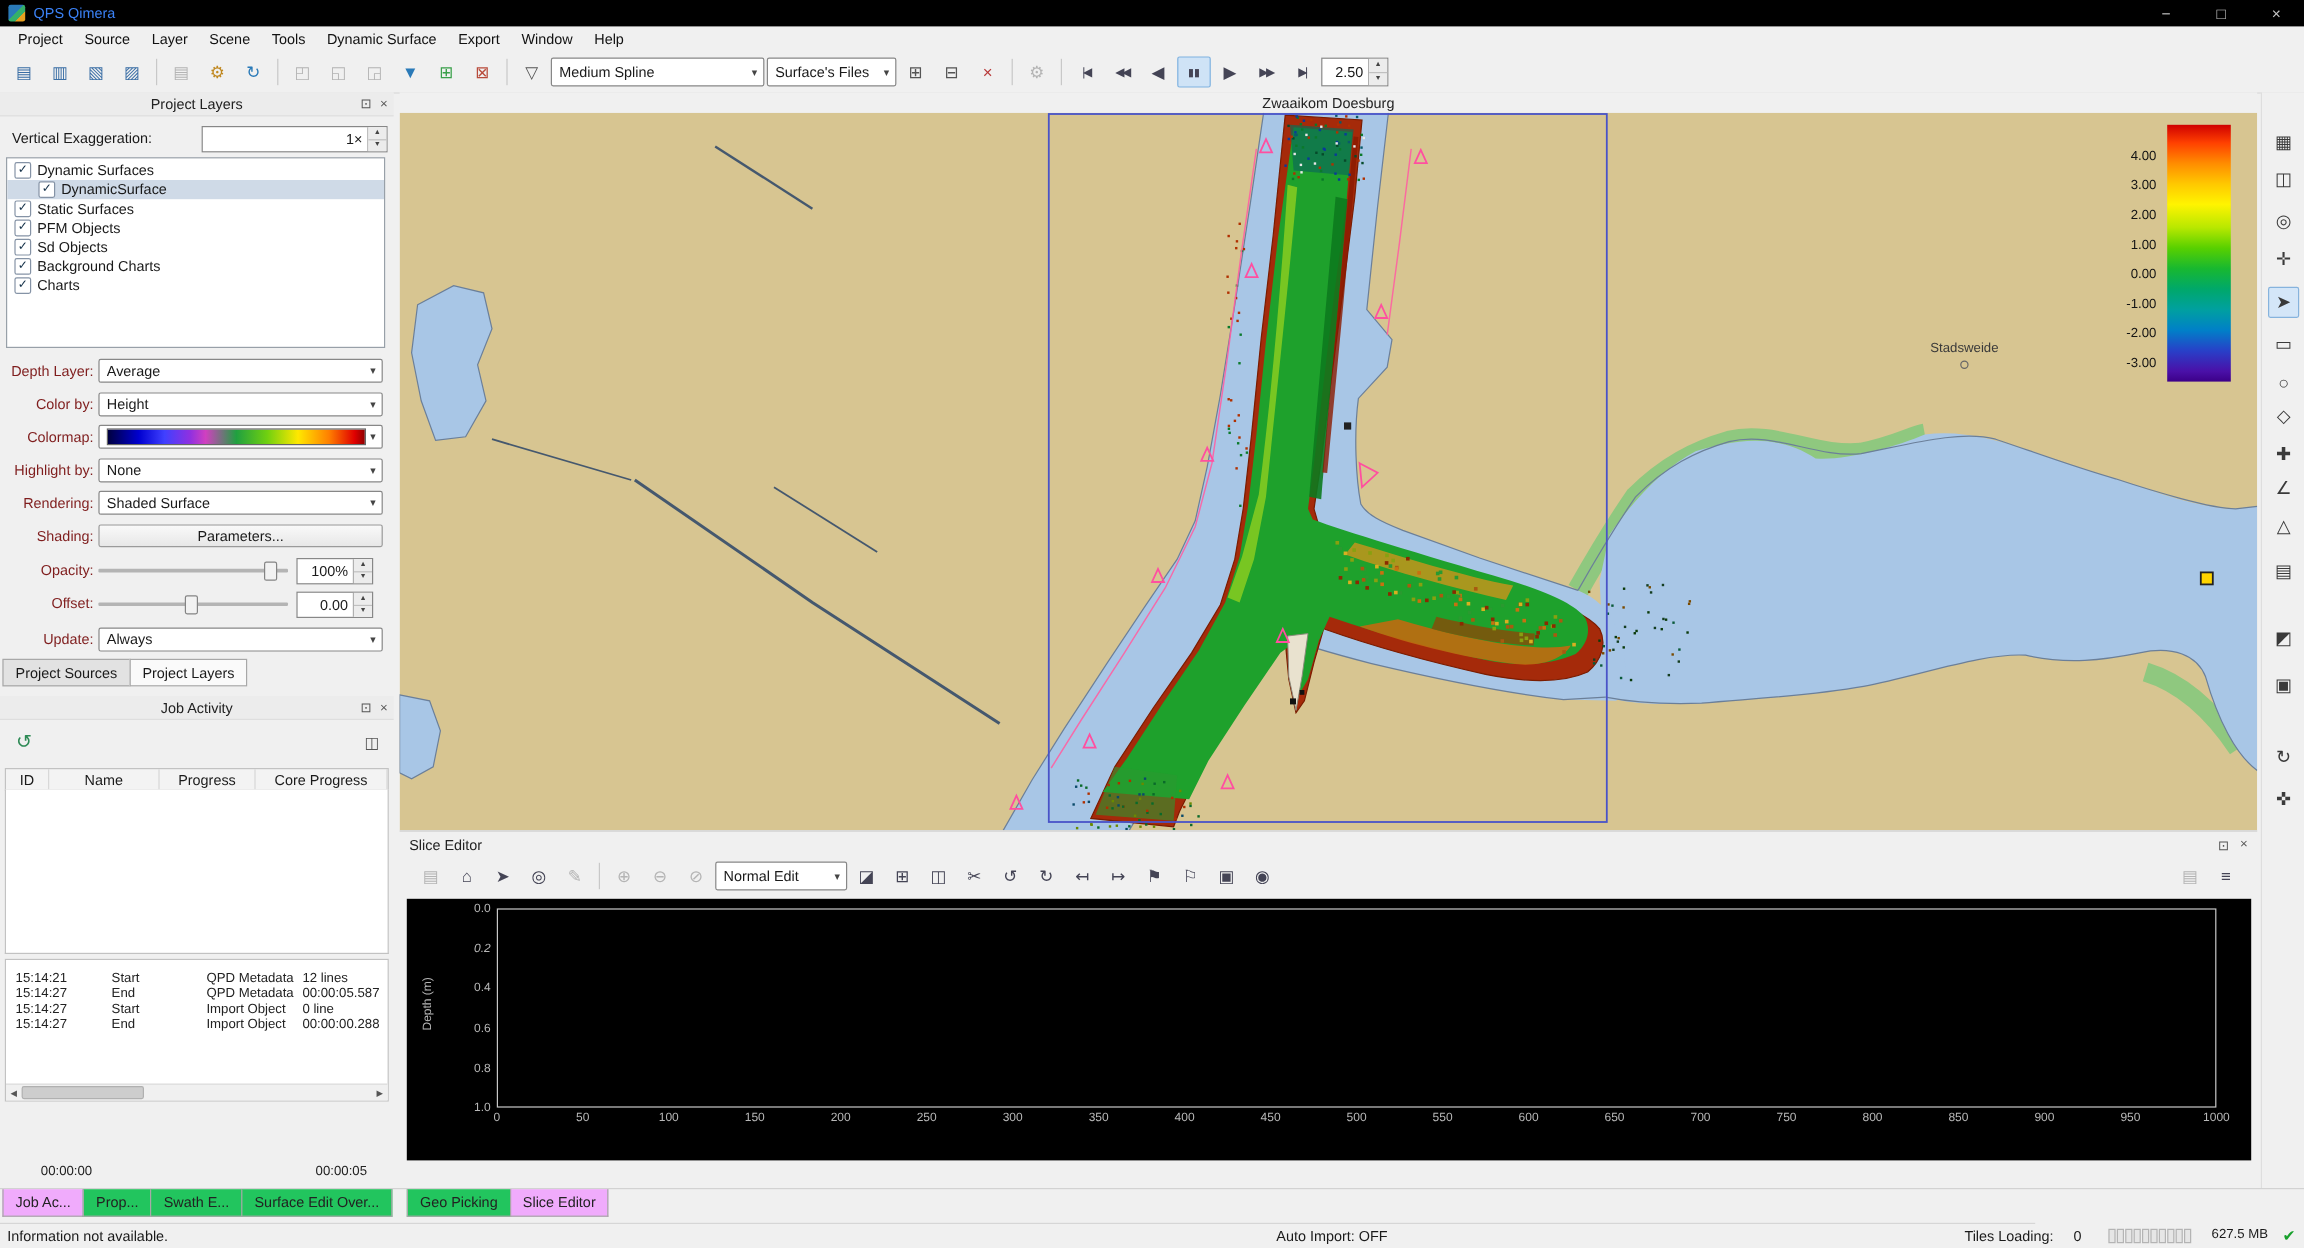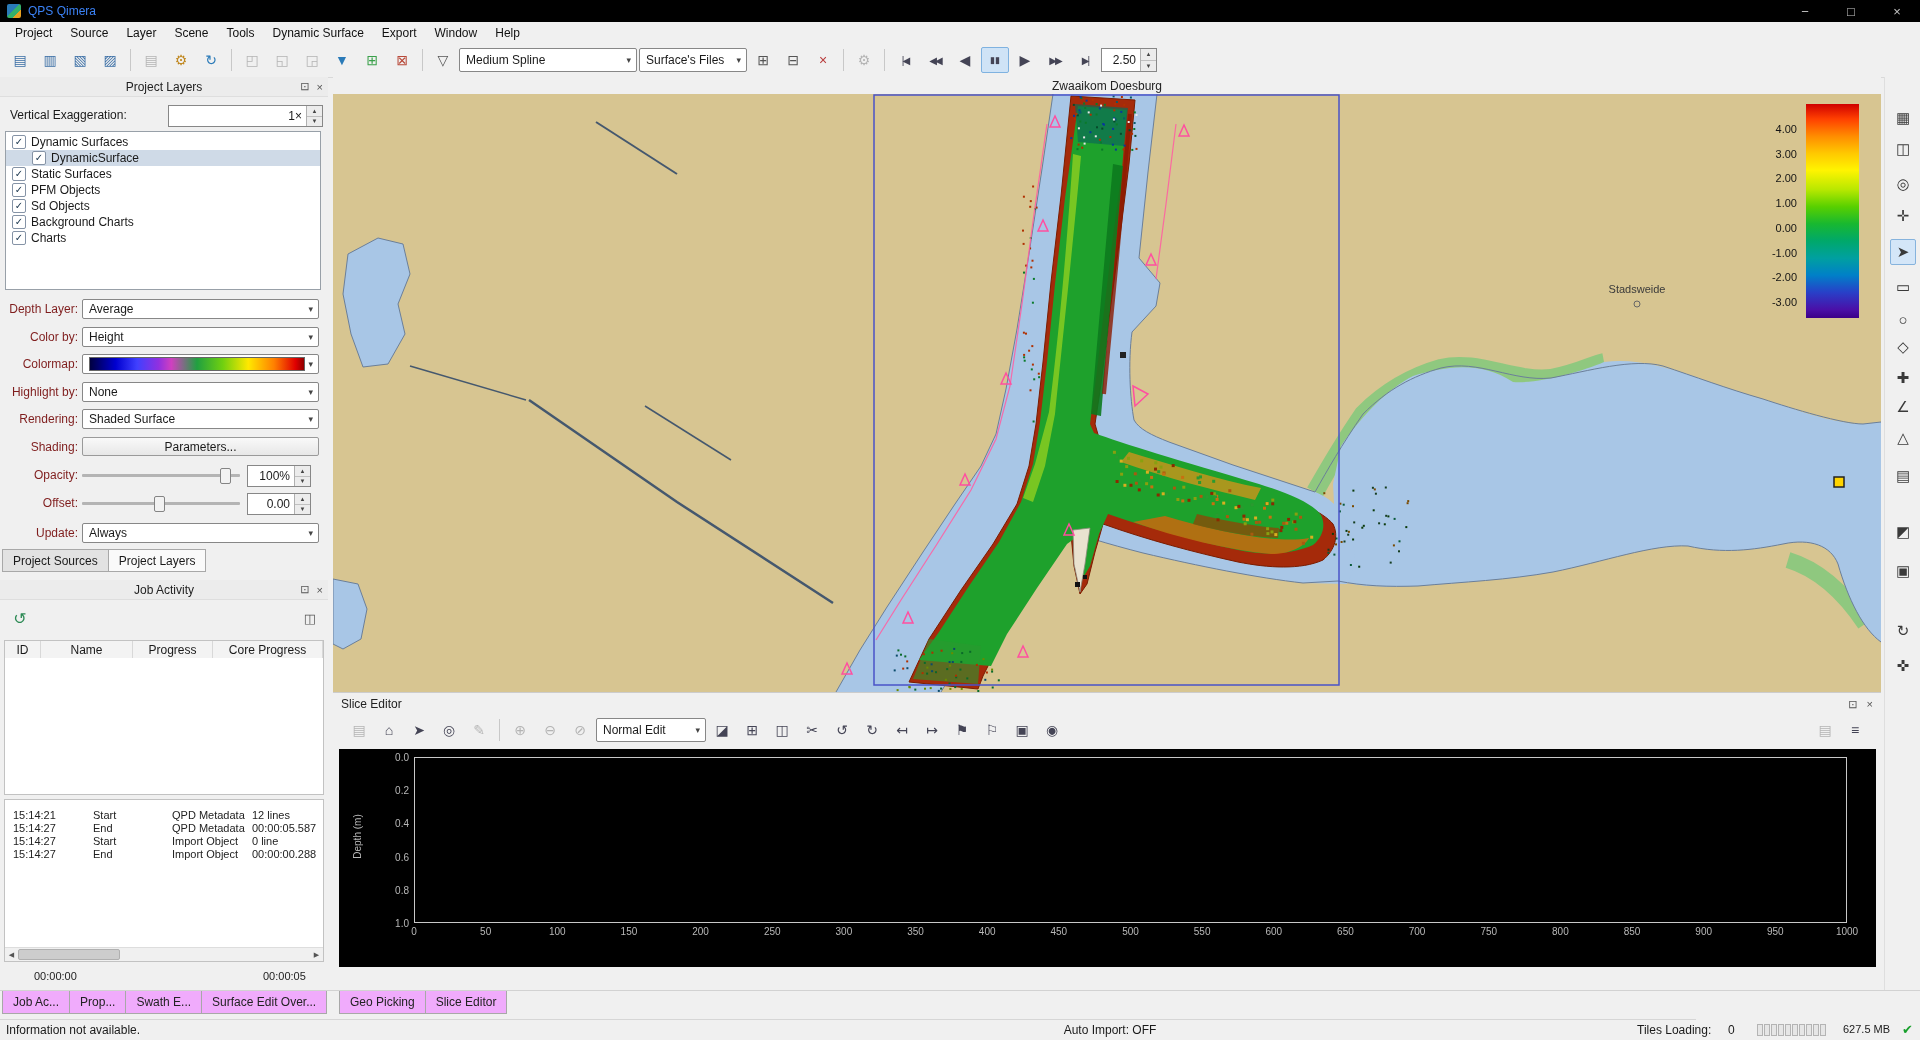--- a/index.html
+++ b/index.html
@@ -63,21 +63,21 @@
   #pl-tabs{position:absolute;left:2px;top:472px;display:flex}
   .ptab{height:21px;padding:0 10px;border:1px solid #a8a8a8;background:#e2e2e2;display:flex;align-items:center;margin-right:-1px}
   .ptab.active{background:#fafafa}
 
   #ja-panel{position:absolute;left:0;top:503px;width:328px;height:410px}
   #ja-undo{position:absolute;left:8px;top:26px;width:24px;height:24px;display:flex;align-items:center;justify-content:center;font-size:16px;color:#2d8a55}
   #ja-menu{position:absolute;right:8px;top:28px;width:20px;height:20px;display:flex;align-items:center;justify-content:center;font-size:13px;color:#555}
   #job-cols{position:absolute;top:60px;left:4px;width:320px;height:19px;display:grid;grid-template-columns:36px 92px 80px 1fr;background:#f3f3f3;border:1px solid #c2c2c2;box-sizing:border-box}
   .jcol{display:flex;align-items:center;justify-content:center;border-right:1px solid #d8d8d8;overflow:hidden;white-space:nowrap}
   #job-table{position:absolute;top:78px;left:4px;width:320px;height:137px;background:#fff;border:1px solid #c2c2c2;border-top:none;box-sizing:border-box}
-  #job-logbox{position:absolute;top:219px;left:4px;width:320px;height:163px;background:#fff;border:1px solid #c2c2c2;box-sizing:border-box}
+  #job-logbox{position:absolute;top:219px;left:4px;width:320px;height:119px;background:#fff;border:1px solid #c2c2c2;box-sizing:border-box}
   #job-log{padding-top:8px}
   .log-row{display:grid;grid-template-columns:80px 79px 80px 1fr;padding-left:8px;height:13px;align-items:center;font-size:11px;color:#222;white-space:nowrap}
   .hsb{position:absolute;left:0;bottom:0;width:100%;height:13px;background:#f0f0f0;border-top:1px solid #ddd;display:flex;align-items:stretch}
   .hsb .arr{width:13px;display:flex;align-items:center;justify-content:center;font-size:7px;color:#555}
   .hsb .thumb{width:100px;background:#cdcdcd;border:1px solid #b0b0b0;border-radius:2px;margin:1px 0}
   #ja-times span{position:absolute;top:390px;font-size:11px;color:#222}
 
   
   #map-caption{position:absolute;left:333px;top:77px;width:1548px;height:17px;display:flex;align-items:center;justify-content:center;background:#f0f0f0;color:#222}
   #map-wrap{position:absolute;left:333px;top:94px;width:1548px;height:598px}
@@ -96,21 +96,21 @@
 
   
   #right-toolbar{position:absolute;left:1884px;top:77px;width:36px;height:913px;background:#f0f0f0;border-left:1px solid #dedede}
   .rt-icon{position:absolute;left:5px;width:26px;height:26px;display:flex;align-items:center;justify-content:center;font-size:15px;color:#3a3a3a;border:1px solid transparent;border-radius:2px;box-sizing:border-box}
   .rt-icon.active{background:#d4e6f8;border-color:#86b3dd}
 
   
   #dock-tabs{position:absolute;left:0;top:990px;width:1920px;height:29px;background:#f0f0f0;border-top:1px solid #d2d2d2}
   #dock-tabs-left{position:absolute;left:2px;top:0;display:flex}
   #dock-tabs-right{position:absolute;left:339px;top:0;display:flex}
-  .dtab{height:22px;padding:0 10px;display:flex;align-items:center;border:1px solid #a8a8a8;border-top:none;background:#f0abfc;color:#222;margin-right:-1px;white-space:nowrap}
+  .dtab{height:22px;padding:0 10px;display:flex;align-items:center;border:1px solid #a8a8a8;border-top:none;background:#22c55e;color:#222;margin-right:-1px;white-space:nowrap}
   .dtab.active{background:#f0abfc}
 
   #statusbar{position:absolute;left:0;top:1019px;width:1696px;height:21px;background:#f0f0f0;border-top:1px solid #d6d6d6}
   #statusbar span,#statusbar div{position:absolute;top:3px;white-space:nowrap}
   #mem-gauge{display:flex;gap:1px;top:4px !important}
   .mseg{position:static !important;width:6px;height:12px;background:#e6e6e6;border:1px solid #b4b4b4;box-sizing:border-box}
   #sb-check{color:#18a02c;font-size:13px;top:2px !important}
 </style>
 </head>
 <body>
@@ -801,21 +801,21 @@
       <span class="tb-icon">▣</span>
       <span class="tb-icon">◉</span>
       <span class="tb-flex"></span>
       <span class="tb-icon dis">▤</span>
       <span class="tb-icon">≡</span>
     </div>
   <div id="slice-plot">
     <div class="axes"></div>
     <div id="depth-label">Depth (m)</div>
   <div class="ytick" style="top: 3px;">0.0</div>
-      <div class="ytick" style="top: 36.2px;">0.2</div>
+      <div class="ytick" style="top: 36.2px; font-style: italic;">0.2</div>
       <div class="ytick" style="top: 69.4px;">0.4</div>
       <div class="ytick" style="top: 102.6px;">0.6</div>
       <div class="ytick" style="top: 135.8px;">0.8</div>
       <div class="ytick" style="top: 169px;">1.0</div>
       <div class="xtick" style="left: 60px;">0</div>
       <div class="xtick" style="left: 131.65px;">50</div>
       <div class="xtick" style="left: 203.3px;">100</div>
       <div class="xtick" style="left: 274.95px;">150</div>
       <div class="xtick" style="left: 346.6px;">200</div>
       <div class="xtick" style="left: 418.25px;">250</div>

